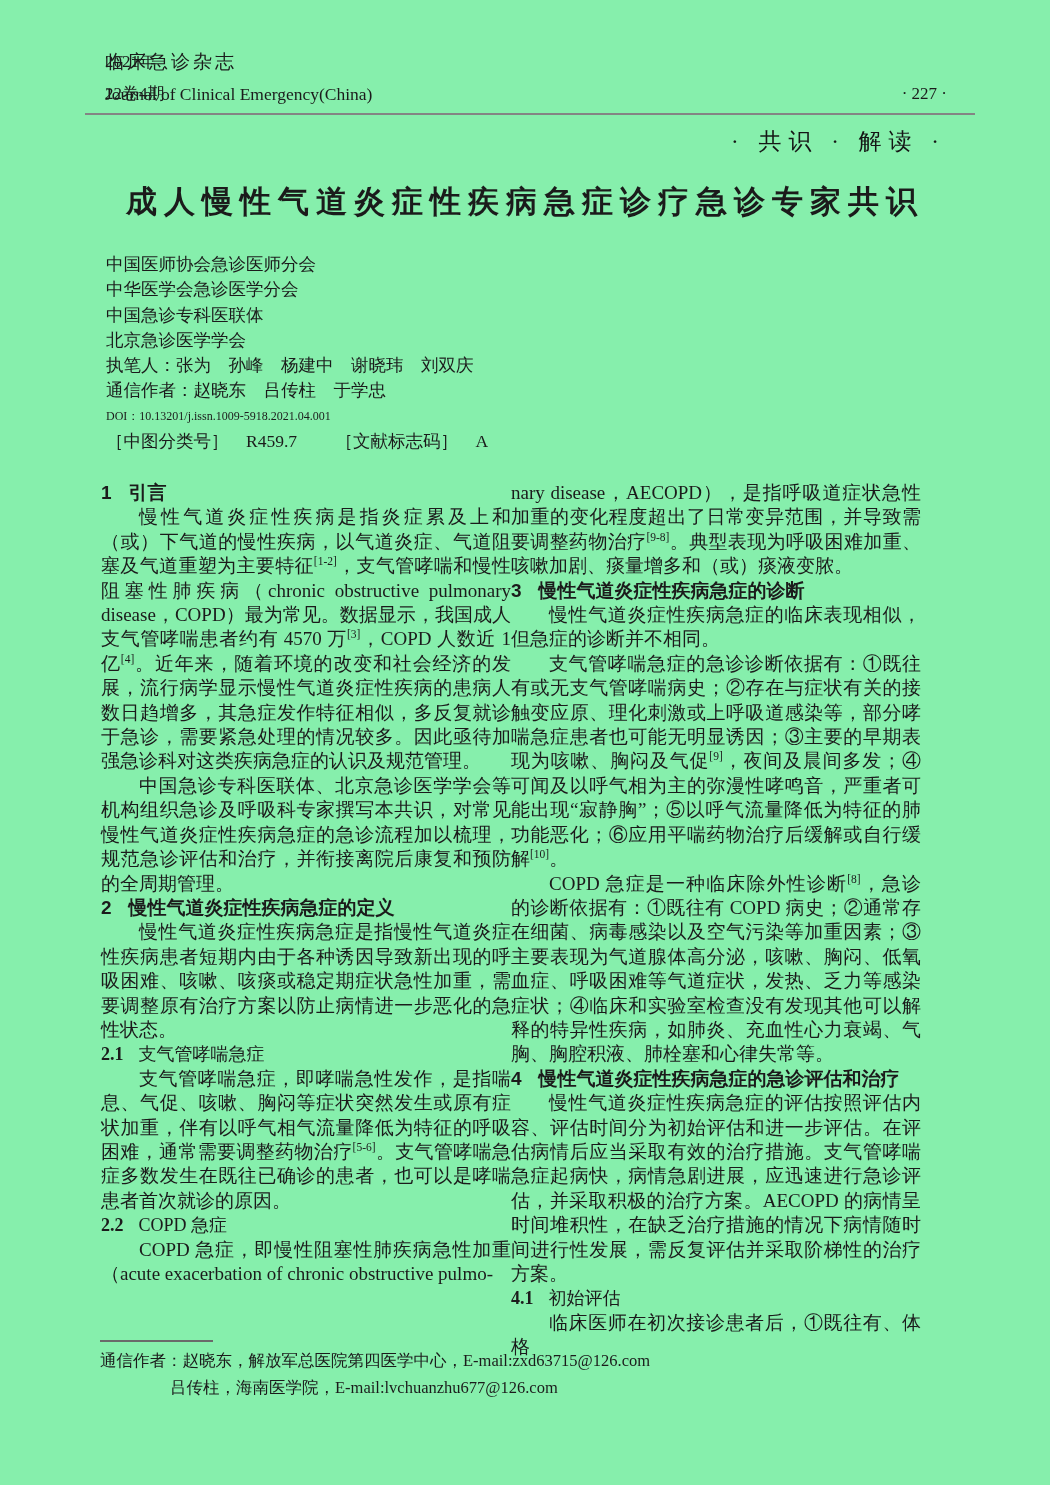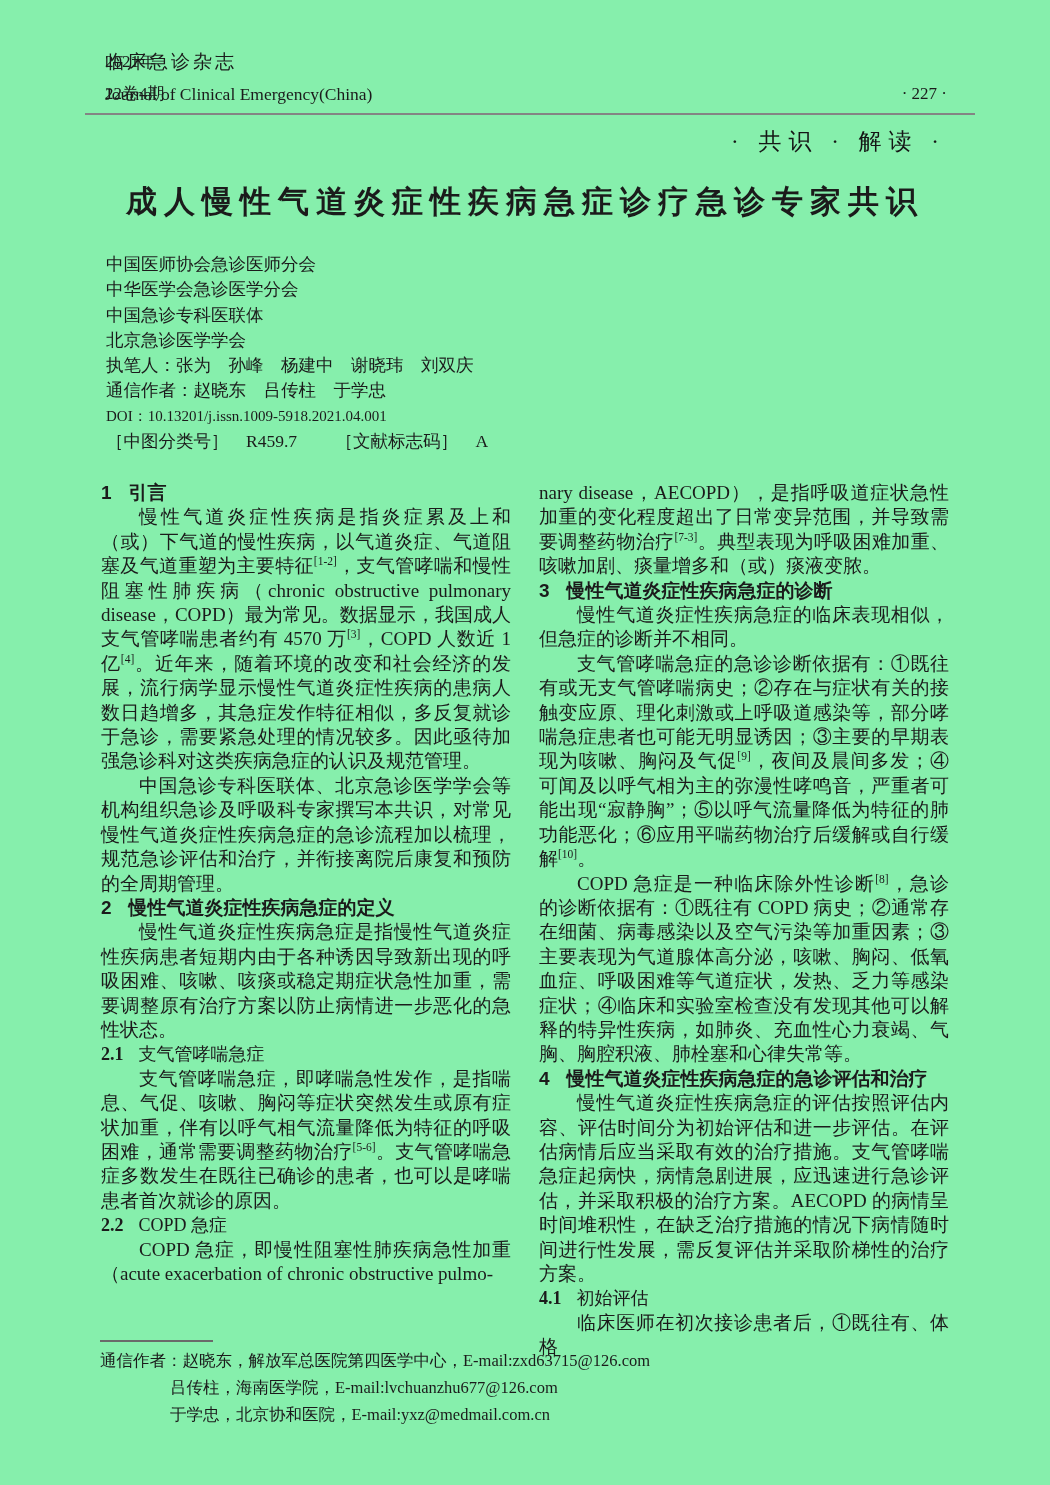--- a/index.html
+++ b/index.html
@@ -18,26 +18,26 @@
   .h-en{font-size:17.5px;line-height:32px;}
   .h-right{position:absolute;right:0;top:32px;font-size:17px;line-height:32px;}
   .header-rule{position:absolute;top:113px;left:85px;width:890px;height:2px;background:#848484;}
   .column-tag{position:absolute;top:126px;right:104px;font-size:23px;letter-spacing:7px;color:#151515;}
   
   .page-title{position:absolute;top:181px;left:0;width:100%;margin:0;text-align:center;
     font-size:31px;font-weight:700;letter-spacing:7px;}
   
   .meta{position:absolute;top:252px;left:106px;font-size:17.5px;line-height:25.3px;}
   .meta .label{font-weight:400;}
-  .meta .doi-line{font-size:15px;}
+  .meta .doi-line{font-size:12px;}
   .meta .doi-line .label{font-family:"Liberation Serif","DejaVu Serif",serif;}
   .cls-line .gap{display:inline-block;width:2.2em;}
   .cls-line .sp{display:inline-block;width:1em;}
   
-  .body-cols{position:absolute;top:481px;left:101px;width:848px;display:flex;gap:28px;}
+  .body-cols{position:absolute;top:481px;left:101px;width:848px;display:flex;}
   .col{width:410px;}
   .body-p{margin:0;font-size:19px;line-height:24.4px;text-align:justify;text-indent:2em;}
   .body-p.noindent{text-indent:0;}
   sup{font-size:11.5px;line-height:0;vertical-align:super;}
   .sec1{font-size:19px;line-height:24.4px;font-weight:700;
     font-family:"Liberation Sans","DejaVu Sans",sans-serif;}
   .sec1 .sec-num{margin-right:17px;}
   .sec2{font-size:18px;line-height:24.4px;}
   .sec2 .sec-num{font-weight:700;margin-right:15px;}
   
@@ -92,38 +92,35 @@
         <p class="body-p">慢性气道炎症性疾病是指炎症累及上和（或）下气道的慢性疾病，以气道炎症、气道阻塞及气道重塑为主要特征<sup>[1-2]</sup>，支气管哮喘和慢性阻塞性肺疾病（chronic obstructive pulmonary disease，COPD）最为常见。数据显示，我国成人支气管哮喘患者约有 4570 万<sup>[3]</sup>，COPD 人数近 1 亿<sup>[4]</sup>。近年来，随着环境的改变和社会经济的发展，流行病学显示慢性气道炎症性疾病的患病人数日趋增多，其急症发作特征相似，多反复就诊于急诊，需要紧急处理的情况较多。因此亟待加强急诊科对这类疾病急症的认识及规范管理。</p>
         <p class="body-p">中国急诊专科医联体、北京急诊医学学会等机构组织急诊及呼吸科专家撰写本共识，对常见慢性气道炎症性疾病急症的急诊流程加以梳理，规范急诊评估和治疗，并衔接离院后康复和预防的全周期管理。</p>
         <div class="sec1"><span class="sec-num">2</span><span class="sec-title">慢性气道炎症性疾病急症的定义</span></div>
         <p class="body-p">慢性气道炎症性疾病急症是指慢性气道炎症性疾病患者短期内由于各种诱因导致新出现的呼吸困难、咳嗽、咳痰或稳定期症状急性加重，需要调整原有治疗方案以防止病情进一步恶化的急性状态。</p>
         <div class="sec2"><span class="sec-num">2.1</span><span class="sec-title">支气管哮喘急症</span></div>
         <p class="body-p">支气管哮喘急症，即哮喘急性发作，是指喘息、气促、咳嗽、胸闷等症状突然发生或原有症状加重，伴有以呼气相气流量降低为特征的呼吸困难，通常需要调整药物治疗<sup>[5-6]</sup>。支气管哮喘急症多数发生在既往已确诊的患者，也可以是哮喘患者首次就诊的原因。</p>
         <div class="sec2"><span class="sec-num">2.2</span><span class="sec-title">COPD 急症</span></div>
         <p class="body-p">COPD 急症，即慢性阻塞性肺疾病急性加重（acute exacerbation of chronic obstructive pulmo-</p>
       </div>
     <div class="col">
-        <p class="body-p noindent">nary disease，AECOPD），是指呼吸道症状急性加重的变化程度超出了日常变异范围，并导致需要调整药物治疗<sup>[7-3]</sup>。典型表现为呼吸困难加重、咳嗽加剧、痰量增多和（或）痰液变脓。</p>
+        <p class="body-p noindent">nary disease，AECOPD），是指呼吸道症状急性加重的变化程度超出了日常变异范围，并导致需要调整药物治疗<sup>[9-8]</sup>。典型表现为呼吸困难加重、咳嗽加剧、痰量增多和（或）痰液变脓。</p>
         <div class="sec1"><span class="sec-num">3</span><span class="sec-title">慢性气道炎症性疾病急症的诊断</span></div>
         <p class="body-p">慢性气道炎症性疾病急症的临床表现相似，但急症的诊断并不相同。</p>
         <p class="body-p">支气管哮喘急症的急诊诊断依据有：①既往有或无支气管哮喘病史；②存在与症状有关的接触变应原、理化刺激或上呼吸道感染等，部分哮喘急症患者也可能无明显诱因；③主要的早期表现为咳嗽、胸闷及气促<sup>[9]</sup>，夜间及晨间多发；④可闻及以呼气相为主的弥漫性哮鸣音，严重者可能出现“寂静胸”；⑤以呼气流量降低为特征的肺功能恶化；⑥应用平喘药物治疗后缓解或自行缓解<sup>[10]</sup>。</p>
         <p class="body-p">COPD 急症是一种临床除外性诊断<sup>[8]</sup>，急诊的诊断依据有：①既往有 COPD 病史；②通常存在细菌、病毒感染以及空气污染等加重因素；③主要表现为气道腺体高分泌，咳嗽、胸闷、低氧血症、呼吸困难等气道症状，发热、乏力等感染症状；④临床和实验室检查没有发现其他可以解释的特异性疾病，如肺炎、充血性心力衰竭、气胸、胸腔积液、肺栓塞和心律失常等。</p>
         <div class="sec1"><span class="sec-num">4</span><span class="sec-title">慢性气道炎症性疾病急症的急诊评估和治疗</span></div>
         <p class="body-p">慢性气道炎症性疾病急症的评估按照评估内容、评估时间分为初始评估和进一步评估。在评估病情后应当采取有效的治疗措施。支气管哮喘急症起病快，病情急剧进展，应迅速进行急诊评估，并采取积极的治疗方案。AECOPD 的病情呈时间堆积性，在缺乏治疗措施的情况下病情随时间进行性发展，需反复评估并采取阶梯性的治疗方案。</p>
         <div class="sec2"><span class="sec-num">4.1</span><span class="sec-title">初始评估</span></div>
         <p class="body-p">临床医师在初次接诊患者后，①既往有、体格</p>
       </div>
   </div>
 
   <div class="footnote">
     <div class="foot-rule"></div>
     <div class="foot-line">
       <span class="label">通信作者：</span><span>赵晓东，解放军总医院第四医学中心，E-mail:zxd63715@126.com</span>
     </div>
     <div class="foot-line">
       <span class="indent-pad"></span><span>吕传柱，海南医学院，E-mail:lvchuanzhu677@126.com</span>
     </div>
-    <div class="foot-line">
-      <span class="indent-pad"></span><span>于学忠，北京协和医院，E-mail:yxz@medmail.com.cn</span>
-    </div>
   </div>
 
 </div>
 
 </body></html>

